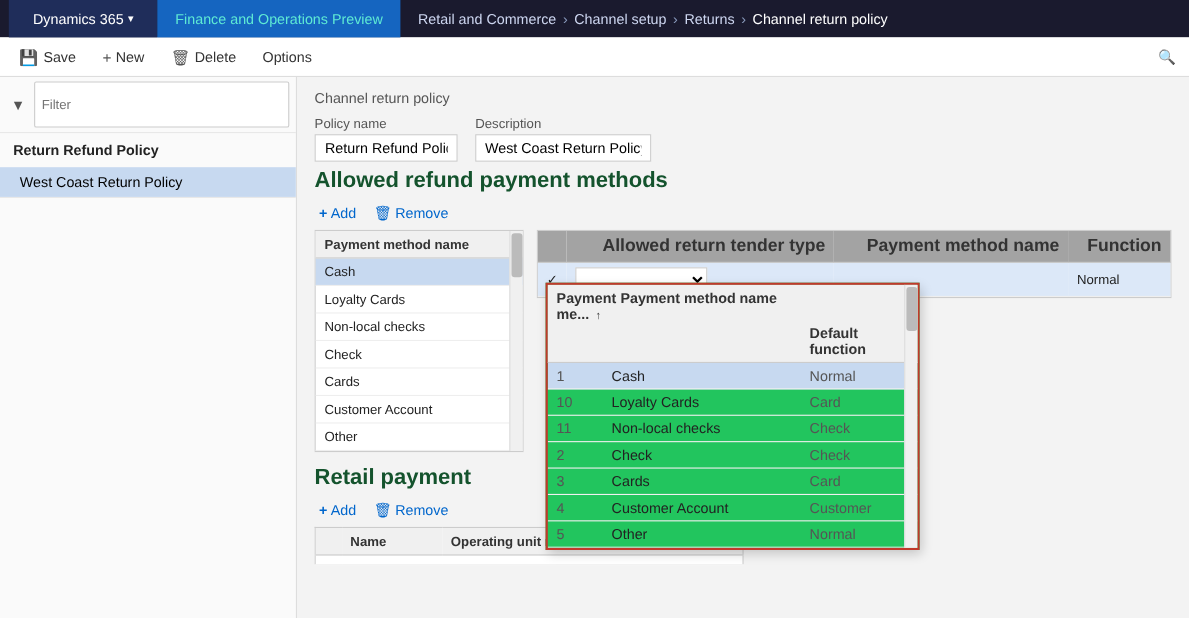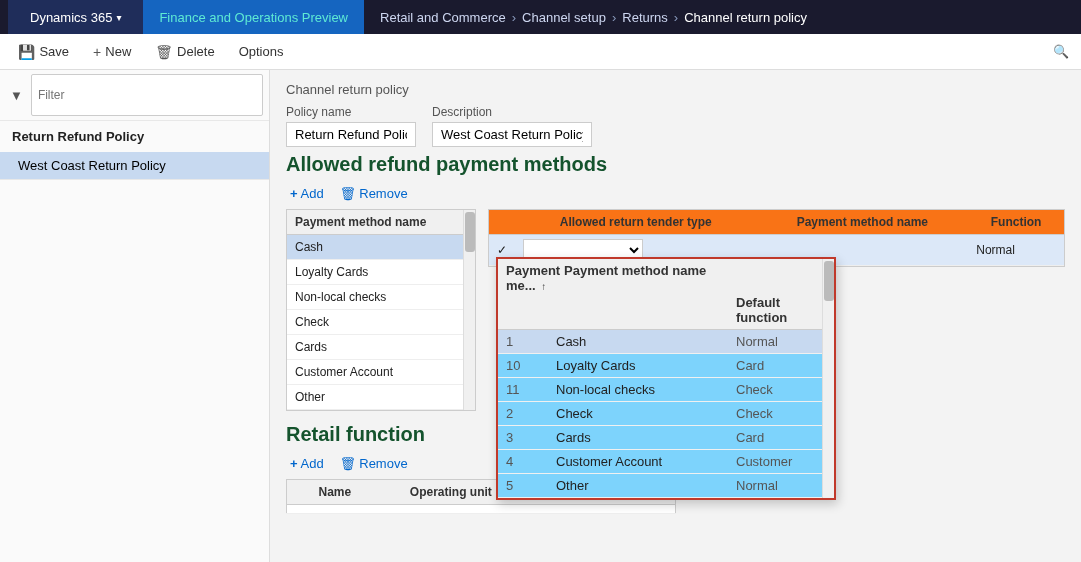--- a/index.html
+++ b/index.html
@@ -225,25 +225,25 @@
 
     .allowed-grid-container {
       border: 1px solid #ccc;
       background: white;
     }
     .allowed-grid-table {
       width: 100%;
       border-collapse: collapse;
     }
     .allowed-grid-table th {
-      background: #f97316;
+      background: #a3a3a3;
       border-bottom: 1px solid #ccc;
       padding: 5px 8px;
-      text-align: center;
-      font-size: 12px;
+      text-align: right;
+      font-size: 16px;
       font-weight: 600;
       color: #333;
     }
     .allowed-grid-table td {
       padding: 4px 8px;
       font-size: 12px;
       border-bottom: 1px solid #eee;
       color: #222;
     }
     .allowed-grid-table tr.editing-row td { background: #dce8f8; }
@@ -258,21 +258,21 @@
       width: 24px;
       text-align: center;
     }
 
     
     .dropdown-popup {
       position: absolute;
       top: 48px;
       left: 8px;
       width: 340px;
-      background: #7dd3fc;
+      background: #22c55e;
       border: 2px solid #c0392b;
       z-index: 100;
       box-shadow: 2px 4px 10px rgba(0,0,0,0.2);
     }
     .dropdown-popup-header {
       background: #f0f0f0;
       border-bottom: 1px solid #ccc;
       display: flex;
       padding: 4px 8px;
       font-size: 11px;
@@ -557,21 +557,21 @@
           </div>
 
           <div style="position:absolute;right:0;top:0;bottom:0;width:12px;background:#f0f0f0;border-left:1px solid #ddd;">
             <div style="width:10px;height:40px;background:#bbb;border-radius:3px;margin:2px auto;"></div>
           </div>
         </div>
       </div>
     </div>
 
     <div class="bottom-section">
-      <div class="section-title">Retail function</div>
+      <div class="section-title">Retail payment</div>
       <div class="sub-toolbar">
         <button class="sub-btn">
           <span style="font-weight:bold;">+</span>
           <span>Add</span>
         </button>
         <button class="sub-btn">
           <span>🗑</span>
           <span>Remove</span>
         </button>
       </div>

